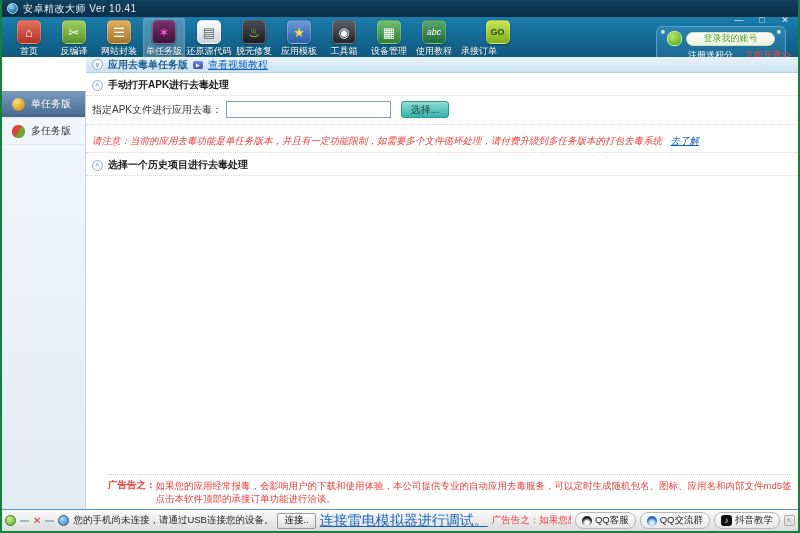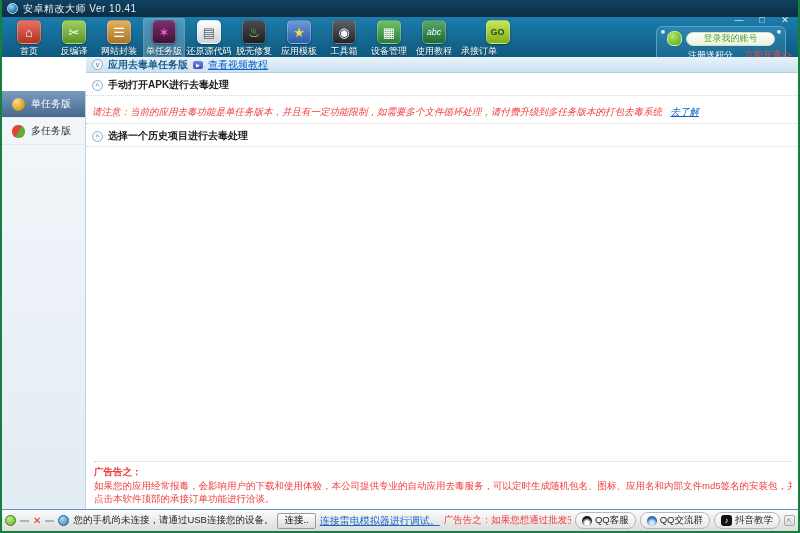--- a/index.html
+++ b/index.html
@@ -57,35 +57,35 @@
   .sect { display:flex; align-items:center; gap:5px; padding:5px 0 3px 6px; border-bottom:1px dotted #d8d8d8; }
   .sect-title { font-size:10px; font-weight:bold; color:#222; }
   .apk-row { display:flex; align-items:center; gap:4px; padding:5px 0 6px 6px; border-bottom:1px dotted #cfe0ea; }
   .apk-label { font-size:10px; color:#333; }
   .apk-input { width:165px; height:17px; border:1px solid #7f9db9; font-size:10px; padding:0 3px; }
   .select-btn { width:48px; height:17px; margin-left:6px; background:linear-gradient(#8fdcd6,#35b3ab); border:1px solid #2a9a92; border-radius:3px; color:#123f3c; font-size:10px; cursor:pointer; }
   .notice-row { padding:5px 6px 4px; border-bottom:1px dotted #e0d0d0; white-space:nowrap; overflow:hidden;font-style:italic; }
   .notice-text { color:#f03c3c; font-size:9.5px; }
   .notice-row .link { font-size:9.5px; margin-left:4px; }
 
-  .ad-block { position:absolute; left:8px; right:6px; bottom:4px; border-top:1px dotted #e0caca; padding-top:4px; display:flex;flex-direction:column; }
+  .ad-block { position:absolute; left:22px; right:6px; bottom:4px; border-top:1px dotted #e0caca; padding-top:4px; display:flex; }
   .ad-label { color:#f03c3c; font-size:9.5px; font-weight:bold; white-space:nowrap; flex:none; }
   .ad-lines { overflow:hidden; }
   .ad-line { color:#f03c3c; font-size:9.5px; line-height:13px; white-space:nowrap; overflow:hidden; }
 
   
   .statusbar { height:22px; flex:none; background:linear-gradient(#fbfbfb,#dcdcdc); border-top:1px solid #5b93c4; display:flex; align-items:center; padding:0 3px; gap:4px; }
   .conn-ico { width:11px; height:11px; border-radius:50%; flex:none; }
   .conn-green { background:radial-gradient(circle at 35% 30%,#c2ef8f,#5fae2a); border:1px solid #3d7d15; }
   .conn-blue { background:radial-gradient(circle at 35% 30%,#aadcf5,#2e7fb8); border:1px solid #1d5c8c; }
   .conn-dash { width:9px; height:2px; background:#9cb8cc; flex:none; }
   .conn-x { color:#e03030; font-size:10px; font-weight:bold; flex:none; }
   .sb-text { font-size:9.5px; color:#222; white-space:nowrap; }
   .sb-connect { height:16px; padding:0 6px; font-size:9.5px; background:linear-gradient(#fff,#dcdcdc); border:1px solid #9a9a9a; border-radius:2px; cursor:pointer; white-space:nowrap; }
-  .sb-link { font-size:10px; }
+  .sb-link { font-size:14px; }
   .sb-ad { flex:1; color:#f03c3c; font-size:9.5px; white-space:nowrap; overflow:hidden; min-width:0; }
   .sb-btn { height:17px; display:flex; align-items:center; gap:3px; padding:0 6px; border:1px solid #b8b8b8; border-radius:8px; background:linear-gradient(#fff,#e6e6e6); font-size:9.5px; color:#222; cursor:pointer; white-space:nowrap; flex:none; }
   .qq-ico { width:10px; height:10px; border-radius:50%; background:radial-gradient(circle at 50% 70%,#fff 25%,#1a1a1a 60%); flex:none; }
   .grp-ico { width:10px; height:10px; border-radius:50%; background:radial-gradient(circle at 50% 70%,#cfe6ff 25%,#2a6fb8 60%); flex:none; }
   .dy-ico { width:11px; height:11px; border-radius:3px; background:#111; color:#fff; font-size:8px; line-height:11px; text-align:center; flex:none; }
   .grip-ico { width:11px; height:11px; border:1px solid #aaa; border-radius:2px; background:linear-gradient(#f5f5f5,#ddd); color:#999; font-size:7px; line-height:10px; text-align:center; flex:none; }
 </style>
 </head>
 <body>
 
@@ -186,20 +186,25 @@
           <span class="mh-title">应用去毒单任务版</span>
           <span class="video-ico">▶</span>
           <span class="link">查看视频教程</span>
         </div>
 
         <div class="sect">
           <span class="chev">^</span>
           <span class="sect-title">手动打开APK进行去毒处理</span>
         </div>
 
+        <div class="apk-row">
+          <span class="apk-label">指定APK文件进行应用去毒：</span>
+          <input class="apk-input" type="text" value="" style="">
+          <button class="select-btn">选择...</button>
+        </div>
 
         <div class="notice-row">
           <span class="notice-text">请注意：当前的应用去毒功能是单任务版本，并且有一定功能限制，如需要多个文件循环处理，请付费升级到多任务版本的打包去毒系统</span>
           <span class="link">去了解</span>
         </div>
 
         <div class="sect">
           <span class="chev">^</span>
           <span class="sect-title">选择一个历史项目进行去毒处理</span>
         </div>

